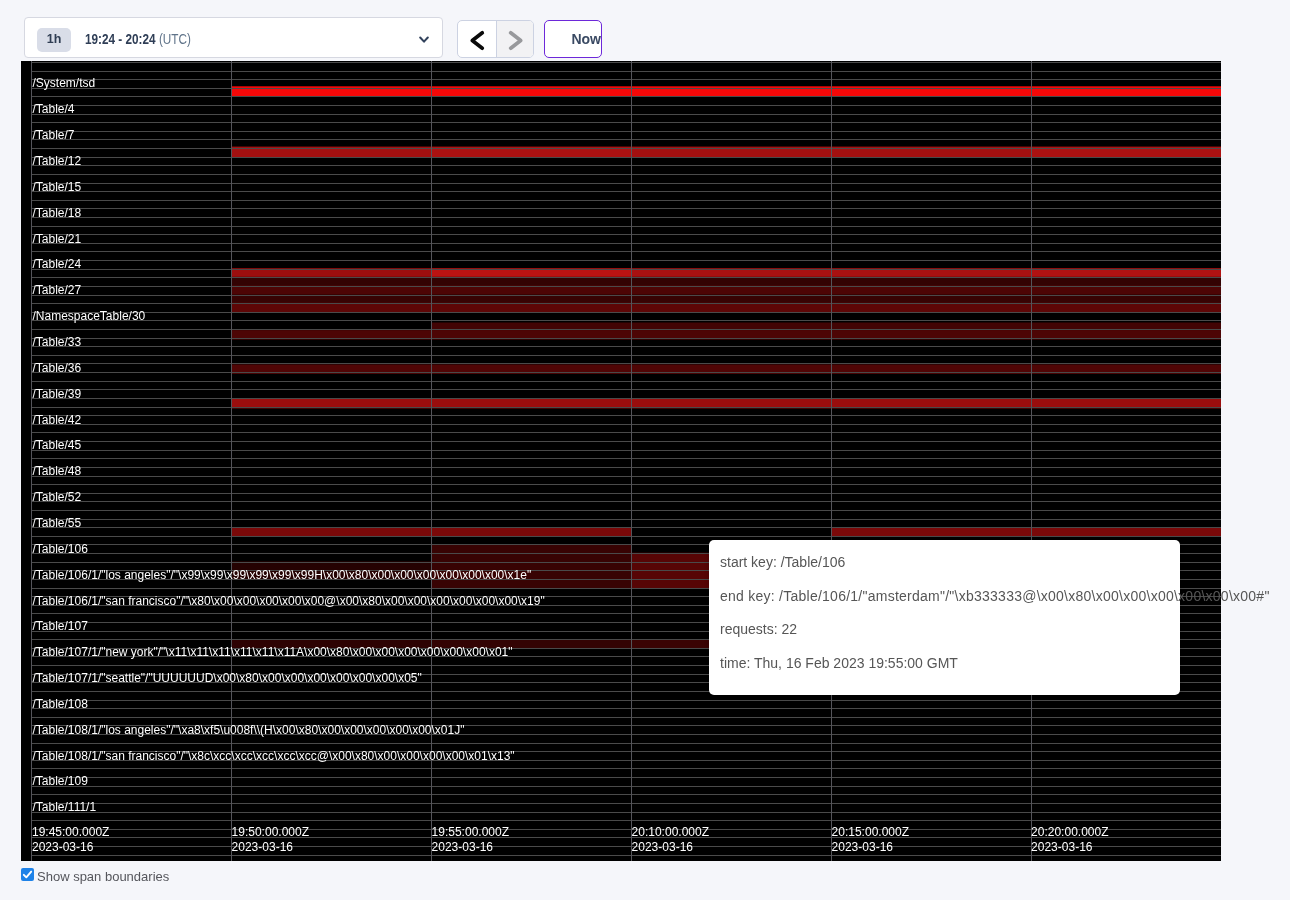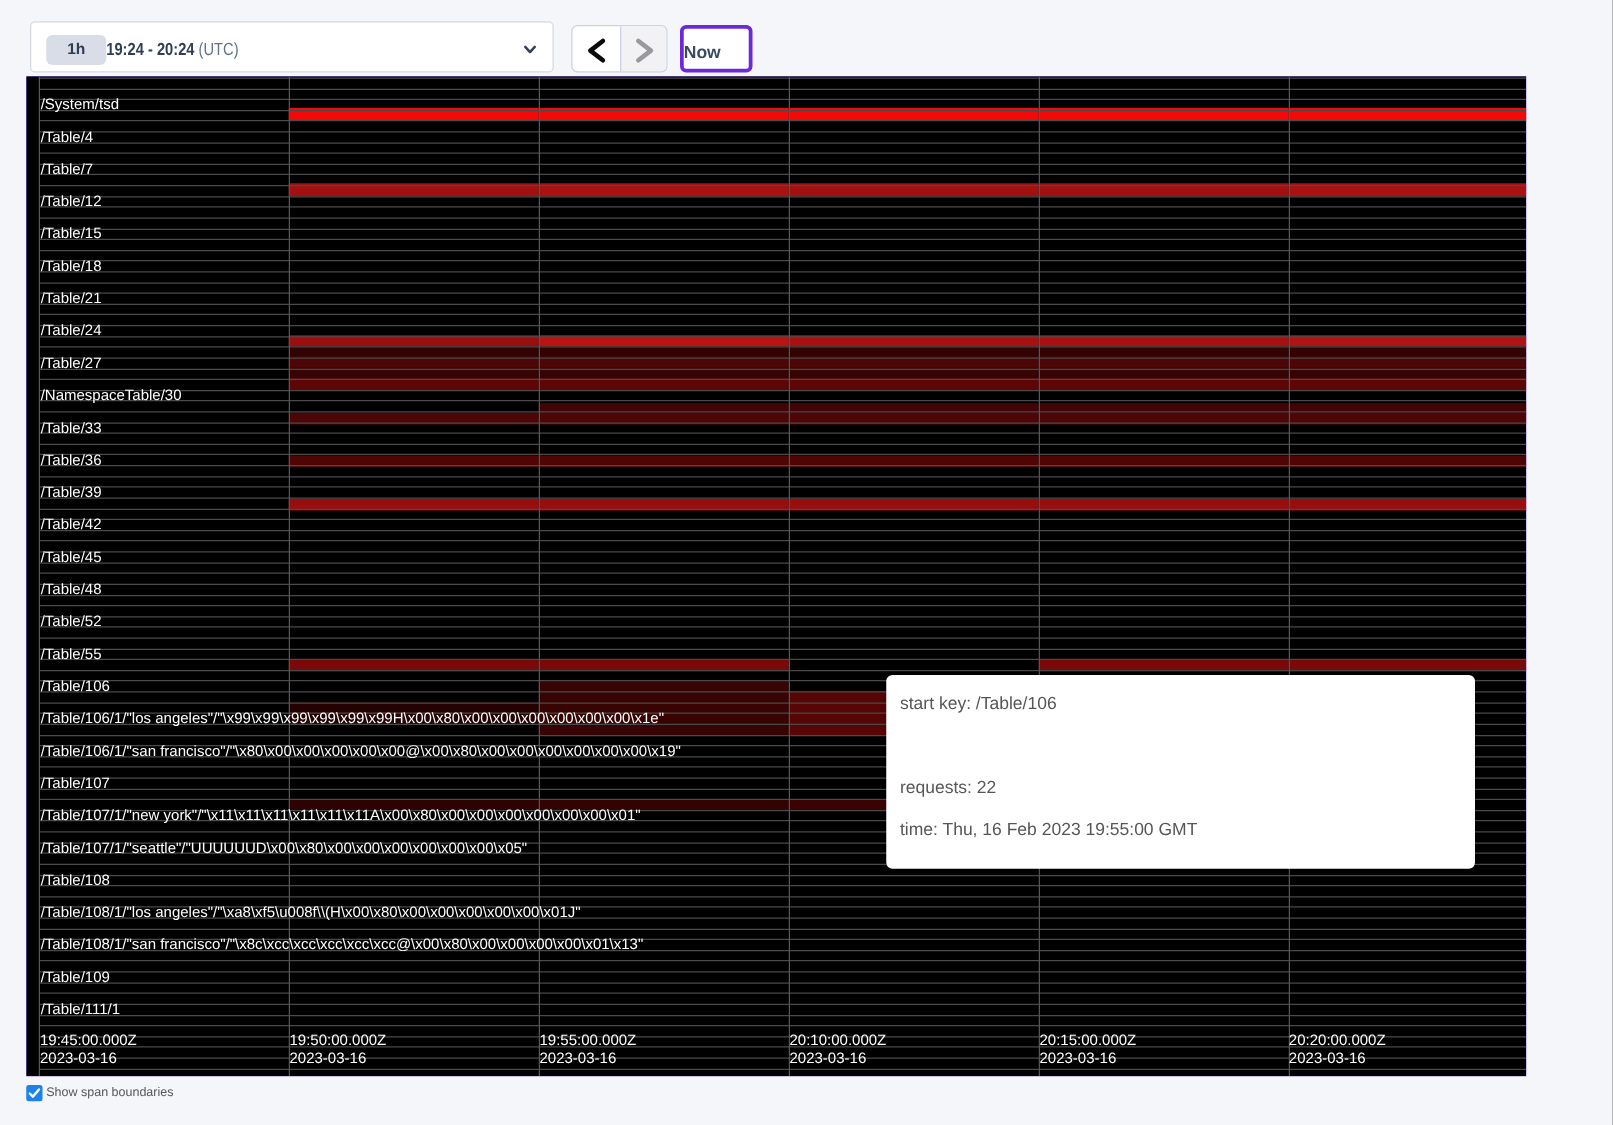--- a/index.html
+++ b/index.html
@@ -1,32 +1,32 @@
 <!DOCTYPE html>
 <html><head>
 <meta charset="utf-8">
 <style>
 * { margin:0; padding:0; box-sizing:border-box; }
 html,body { width:1290px; height:900px; background:#f5f6fa; font-family:"Liberation Sans", sans-serif; overflow:hidden; }
 .abs { position:absolute; }
 #selectbox { left:24px; top:17px; width:419px; height:40.5px; background:#fff; border:1px solid #d6d8e1; border-radius:4px; }
-#badge { left:37px; top:28px; width:48px; height:23.5px; background:#d9dde8; border-radius:5px; color:#2f3d53; font-size:12.5px; font-weight:bold; text-align:center; line-height:23.5px; }
+#badge { left:37px; top:28px; width:34px; height:23.5px; background:#d9dde8; border-radius:5px; color:#2f3d53; font-size:12.5px; font-weight:bold; text-align:center; line-height:23.5px; }
 #trange { left:85px; top:31px; font-size:14px; font-weight:bold; color:#2f3e56; transform:scaleX(.84); transform-origin:left top; white-space:nowrap; }
 #trange .utc { font-weight:normal; color:#5f7389; }
 #selchev { left:419px; top:35.5px; }
 #seg { left:457px; top:19.5px; width:77px; height:38.5px; background:#fff; border:1px solid #ccd2e2; border-radius:5px; overflow:hidden; }
 #seg .right { position:absolute; left:38.2px; top:0; width:38.8px; height:100%; background:#f2f2f4; border-left:1px solid #ccd2e2; }
-#nowbtn { left:544px; top:19.5px; width:58px; height:38.5px; background:#fff; border:3px solid #6d28d9; border-radius:5px; color:#3a4a63; font-size:14px; font-weight:bold; text-align:left; line-height:36.5px; }
-#canvas { left:21px; top:61px; width:1200px; height:800px; background:#8b5cf6; }
+#nowbtn { left:544px; top:19.5px; width:58px; height:38.5px; background:#fff; border:1px solid #6d28d9; border-radius:5px; color:#3a4a63; font-size:14px; font-weight:bold; text-align:right; line-height:36.5px; }
+#canvas { left:21px; top:61px; width:1200px; height:800px; background:#fef9c3; }
 #tooltip { left:709px; top:540px; width:471px; height:155px; background:#fff; border-radius:5px; box-shadow:0 1px 5px rgba(0,0,0,0.2); color:#565656; font-size:14px; }
 #tooltip div { position:absolute; left:11px; white-space:nowrap; }
 #cbrow { left:21px; top:867px; }
 #cb { position:absolute; left:0; top:0.5px; width:13px; height:13px; background:#1e82e8; border-radius:2px; }
 #cb svg { position:absolute; left:0; top:0; }
-#cblab { position:absolute; left:16px; top:1.5px; font-size:10px; color:#55565c; white-space:nowrap; }
+#cblab { position:absolute; left:16px; top:1.5px; font-size:13px; color:#55565c; white-space:nowrap; }
 </style>
 </head>
 <body>
 <div id="selectbox" class="abs"></div>
 <div id="badge" class="abs">1h</div>
 <div id="trange" class="abs">19:24 - 20:24 <span class="utc">(UTC)</span></div>
 <svg id="selchev" class="abs" width="11" height="9">
     <path d="M1.2 1.5 L5 5.7 L8.8 1.5" stroke="#32425c" stroke-width="2" fill="none" stroke-linecap="round" stroke-linejoin="round"></path>
   </svg>
 <div id="seg" class="abs">
@@ -144,20 +144,21 @@
 <text x="610.6" y="774.7" fill="#fff" font-size="12" font-family="Liberation Sans, sans-serif">20:10:00.000Z</text>
 <text x="610.6" y="789.8" fill="#fff" font-size="12" font-family="Liberation Sans, sans-serif">2023-03-16</text>
 <text x="810.6" y="774.7" fill="#fff" font-size="12" font-family="Liberation Sans, sans-serif">20:15:00.000Z</text>
 <text x="810.6" y="789.8" fill="#fff" font-size="12" font-family="Liberation Sans, sans-serif">2023-03-16</text>
 <text x="1010.1" y="774.7" fill="#fff" font-size="12" font-family="Liberation Sans, sans-serif">20:20:00.000Z</text>
 <text x="1010.1" y="789.8" fill="#fff" font-size="12" font-family="Liberation Sans, sans-serif">2023-03-16</text>
 </svg>
 </div>
 <div id="tooltip" class="abs">
 <div style="top:14px">start key: /Table/106</div>
+<div style="top:47.5px;letter-spacing:0.25px">end key: /Table/106/1/"amsterdam"/"\xb333333@\x00\x80\x00\x00\x00\x00\x00\x00#"</div>
 <div style="top:81px">requests: 22</div>
 <div style="top:114.5px">time: Thu, 16 Feb 2023 19:55:00 GMT</div>
 </div>
 <div id="cbrow" class="abs">
 <div id="cb">
       <svg width="13" height="13" viewBox="0 0 13 13">
         <path d="M2.8 6.8 L5.3 9.3 L10.2 3.6" stroke="#fff" stroke-width="1.9" fill="none" stroke-linecap="round" stroke-linejoin="round"></path>
       </svg>
     </div>
 <div id="cblab">Show span boundaries</div>

